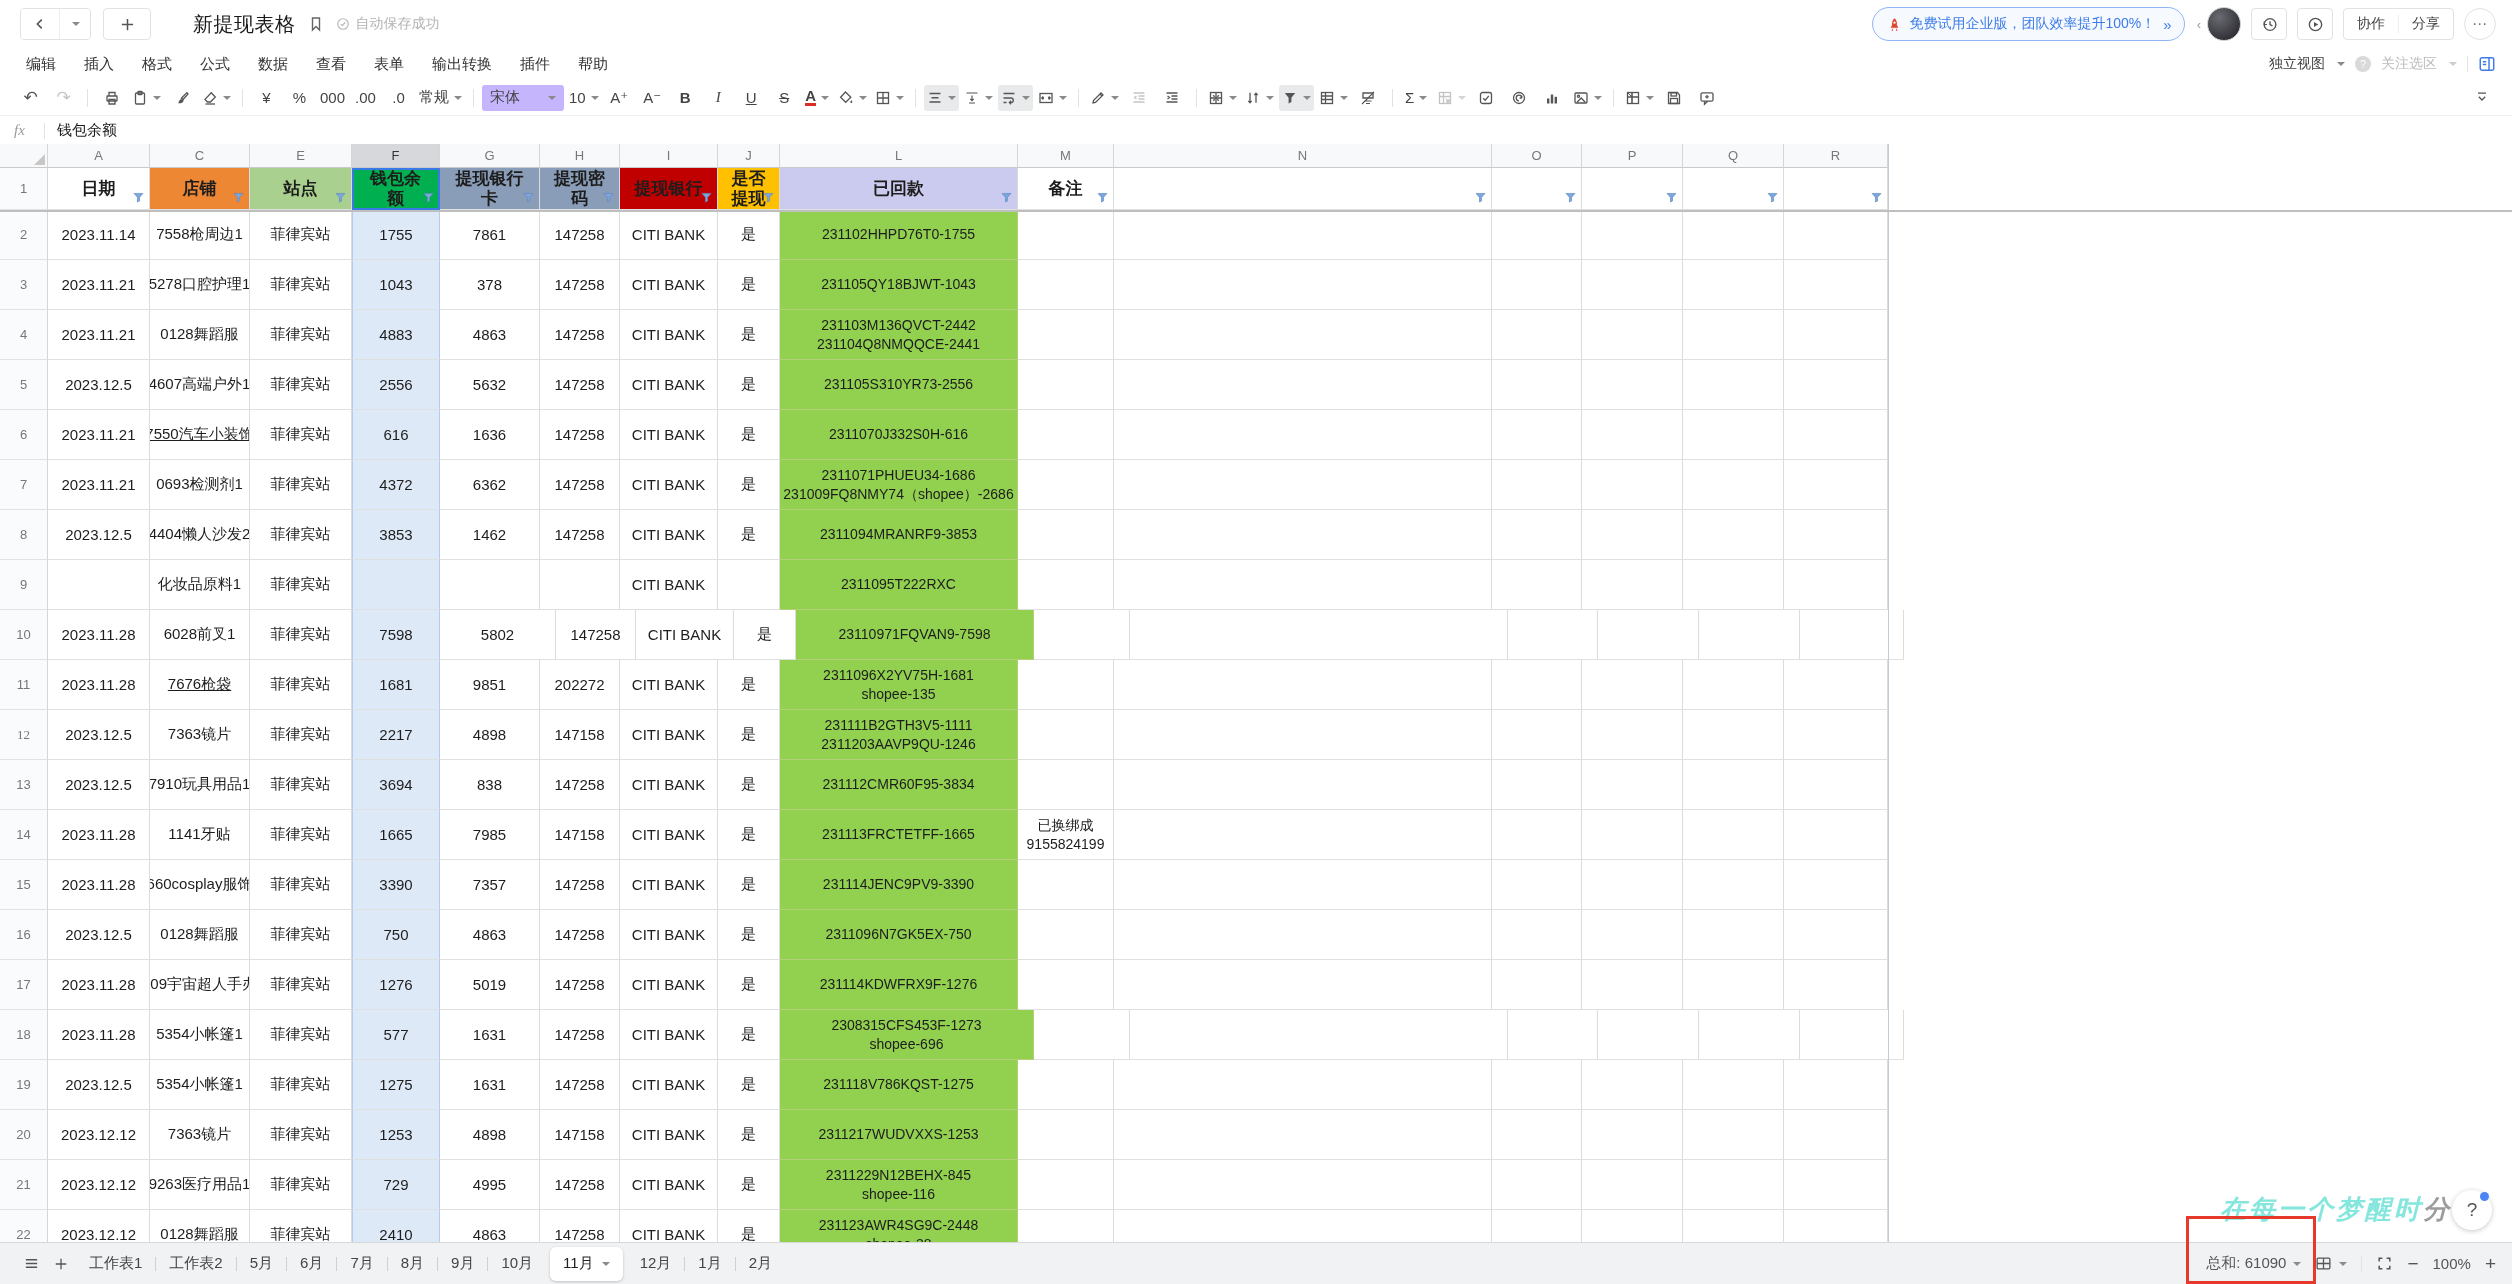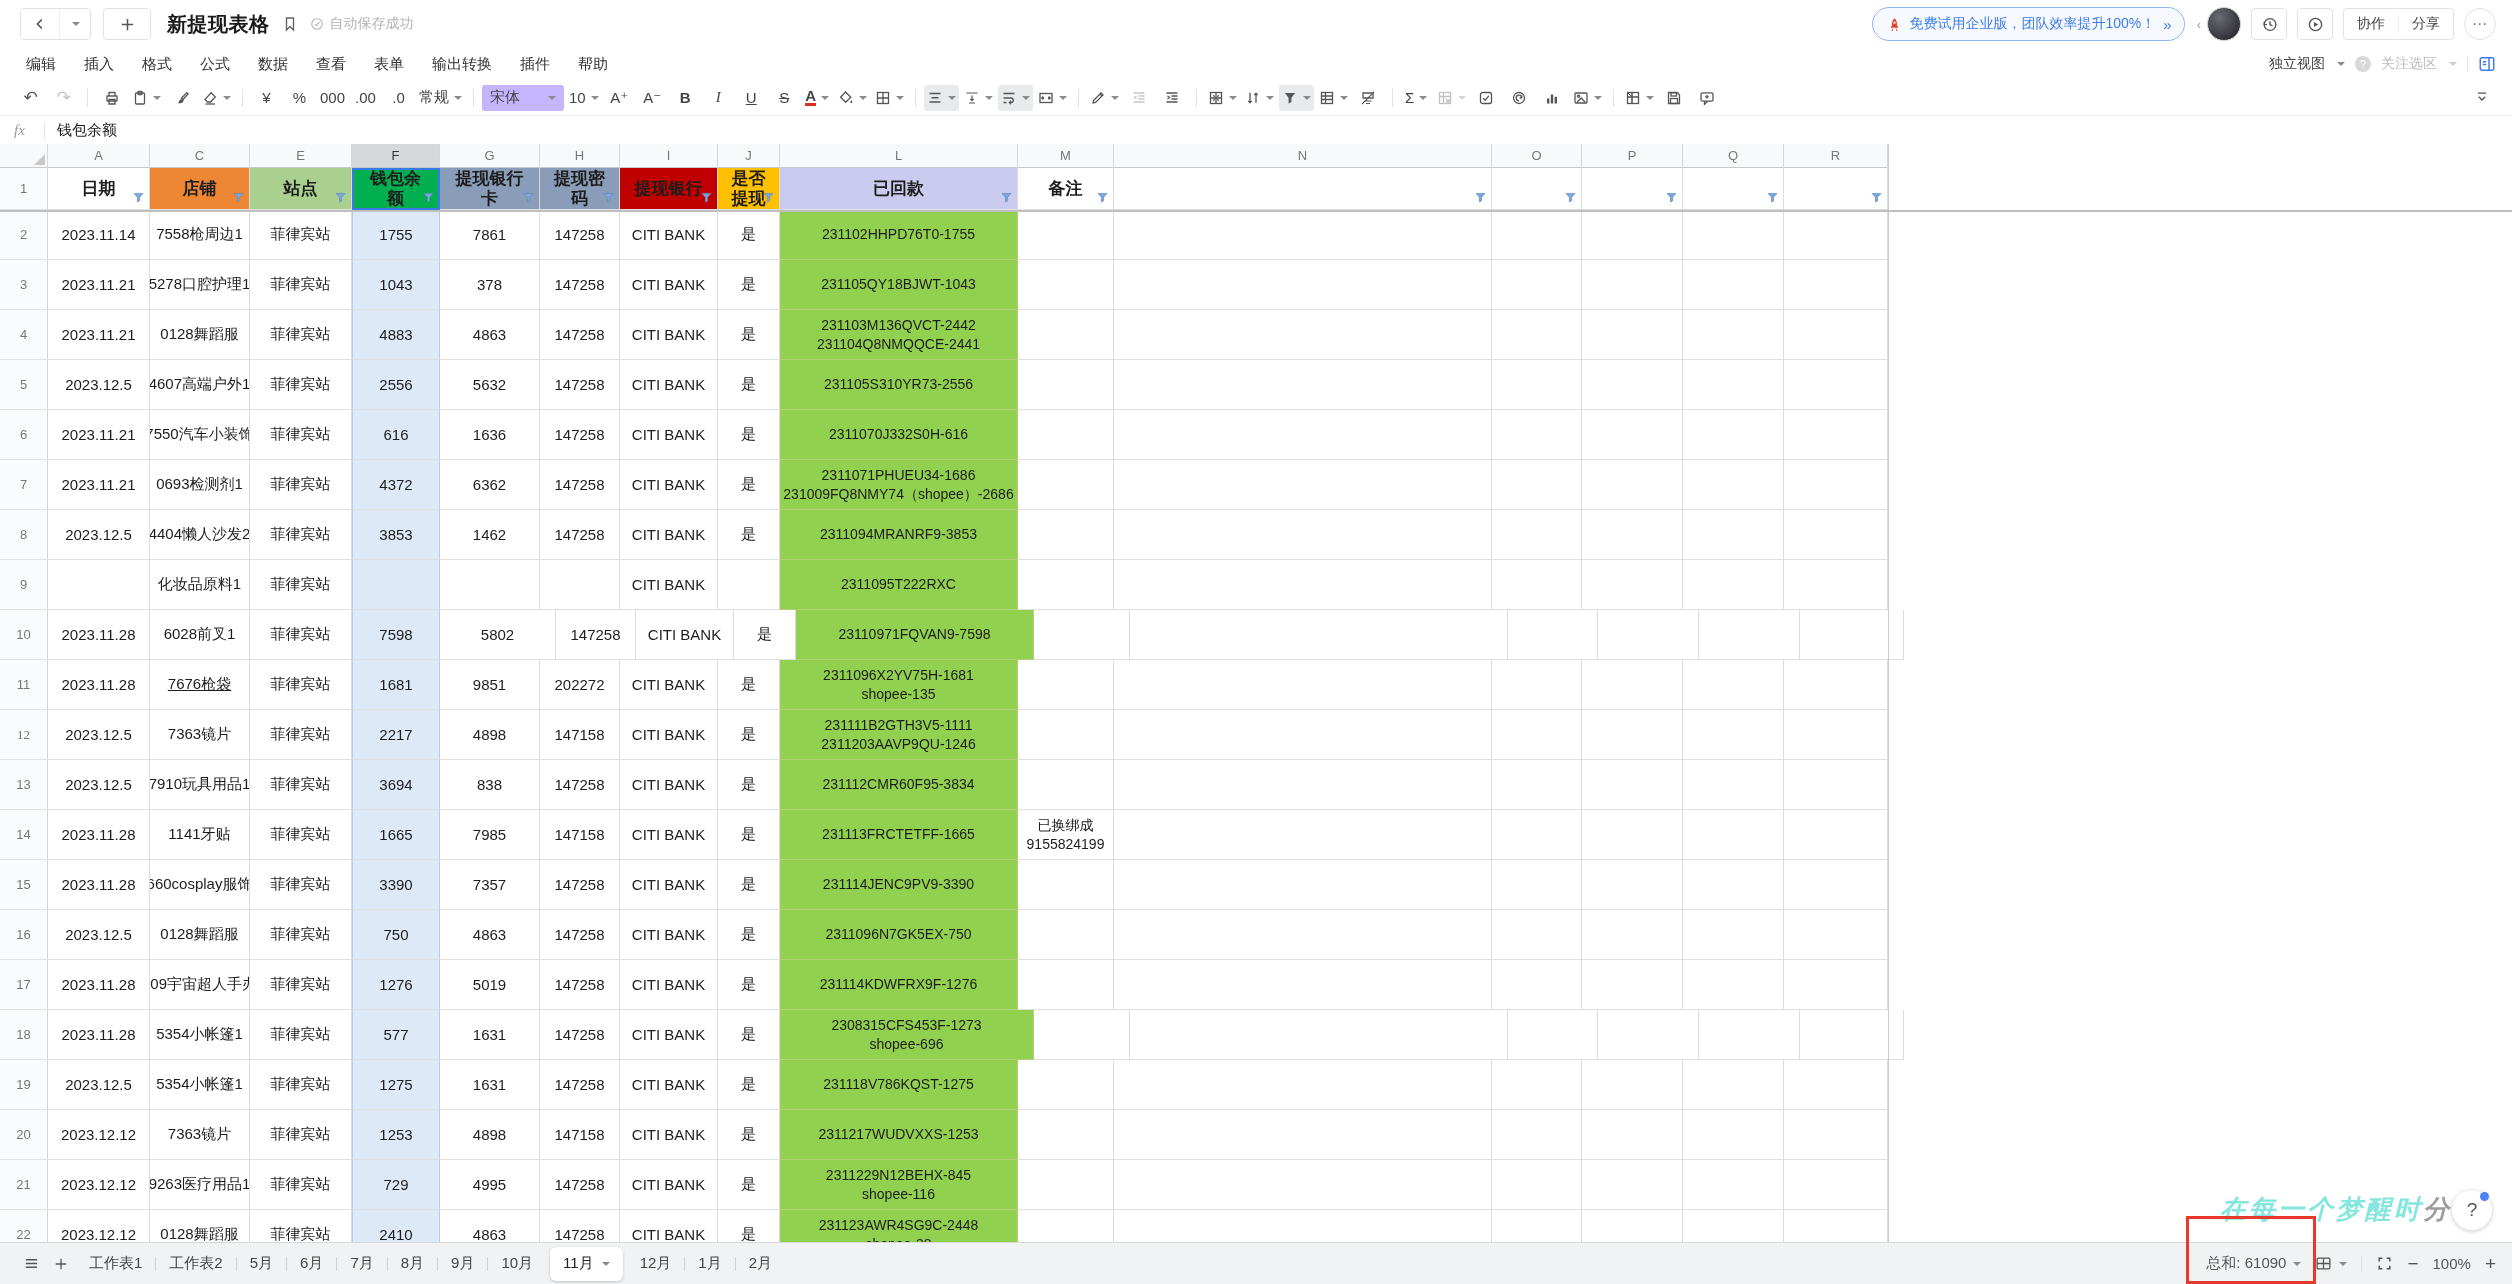--- a/index.html
+++ b/index.html
@@ -5,21 +5,21 @@
   html,body{margin:0;padding:0;background:#e9e9e9}
   .app{position:relative;width:2512px;height:1284px;background:#fff;overflow:hidden;
        font-family:"Liberation Sans","DejaVu Sans",sans-serif;color:#222;-webkit-font-smoothing:antialiased}
   
   .titlebar{height:48px;display:flex;align-items:center;padding:0 16px 0 20px;gap:12px;background:#fff}
   .btn{border:1px solid #e2e2e2;border-radius:4px;background:#fff;display:inline-flex;align-items:center;justify-content:center;height:30px;color:#555}
   .split{display:inline-flex;border:1px solid #e2e2e2;border-radius:4px;overflow:hidden}
   .split .half{height:30px;display:inline-flex;align-items:center;justify-content:center;background:#fff}
   .split .half+.half{border-left:1px solid #eee}
   .plusbtn{width:46px;font-size:20px;font-weight:400}
-  .title{font-size:20px;font-weight:700;color:#1a1a1a;margin-left:4px;letter-spacing:.5px}
+  .title{font-size:20px;font-weight:400;color:#1a1a1a;margin-left:30px;letter-spacing:.5px}
   .autosave{color:#b3b3b3;font-size:14px;display:flex;gap:6px;align-items:center}
   .banner{margin-left:auto;height:32px;border:1px solid #8fb7f5;border-radius:17px;background:#f6faff;
           display:flex;align-items:center;gap:8px;padding:0 14px;color:#3D7BE8;font-size:14px;white-space:nowrap}
   .banner .more{font-size:15px;letter-spacing:-2px}
   .tb-right{display:flex;align-items:center;gap:10px}
   .avatar{width:32px;height:32px;border-radius:50%;background:radial-gradient(circle at 35% 30%,#6a6a72,#1d1d22);border:1px solid #ccc}
   .sqbtn{width:34px}
   .pillgroup{display:flex;border:1px solid #e2e2e2;border-radius:4px;height:30px;align-items:center;font-size:14px;color:#444}
   .pillgroup span{padding:0 13px}
   .pillgroup span+span{border-left:1px solid #eee}
@@ -637,21 +637,21 @@
         <div class="cell c-M" style="width: 96px; height: 50px;"></div>
         <div class="cell" style="width: 378px; height: 50px;"></div>
         <div class="cell" style="width: 90px; height: 50px;"></div>
         <div class="cell" style="width: 101px; height: 50px;"></div>
         <div class="cell" style="width: 101px; height: 50px;"></div>
         <div class="cell" style="width: 104px; height: 50px;"></div>
       </div>
       <div class="gr">
         <div class="rownum" style="width: 48px; height: 50px;">6</div>
         <div class="cell" style="width: 102px; height: 50px;">2023.11.21</div>
-        <div class="cell" style="width: 100px; height: 50px;">7550汽车小装饰</div>
+        <div class="cell" style="width: 100px; height: 50px; text-decoration: underline;">7550汽车小装饰</div>
         <div class="cell" style="width: 102px; height: 50px;">菲律宾站</div>
         <div class="cell c-F" style="width: 88px; height: 50px;">616</div>
         <div class="cell" style="width: 100px; height: 50px;">1636</div>
         <div class="cell" style="width: 80px; height: 50px;">147258</div>
         <div class="cell" style="width: 98px; height: 50px;">CITI BANK</div>
         <div class="cell" style="width: 62px; height: 50px;">是</div>
         <div class="cell c-L" style="width: 238px; height: 50px;">2311070J332S0H-616</div>
         <div class="cell c-M" style="width: 96px; height: 50px;"></div>
         <div class="cell" style="width: 378px; height: 50px;"></div>
         <div class="cell" style="width: 90px; height: 50px;"></div>

